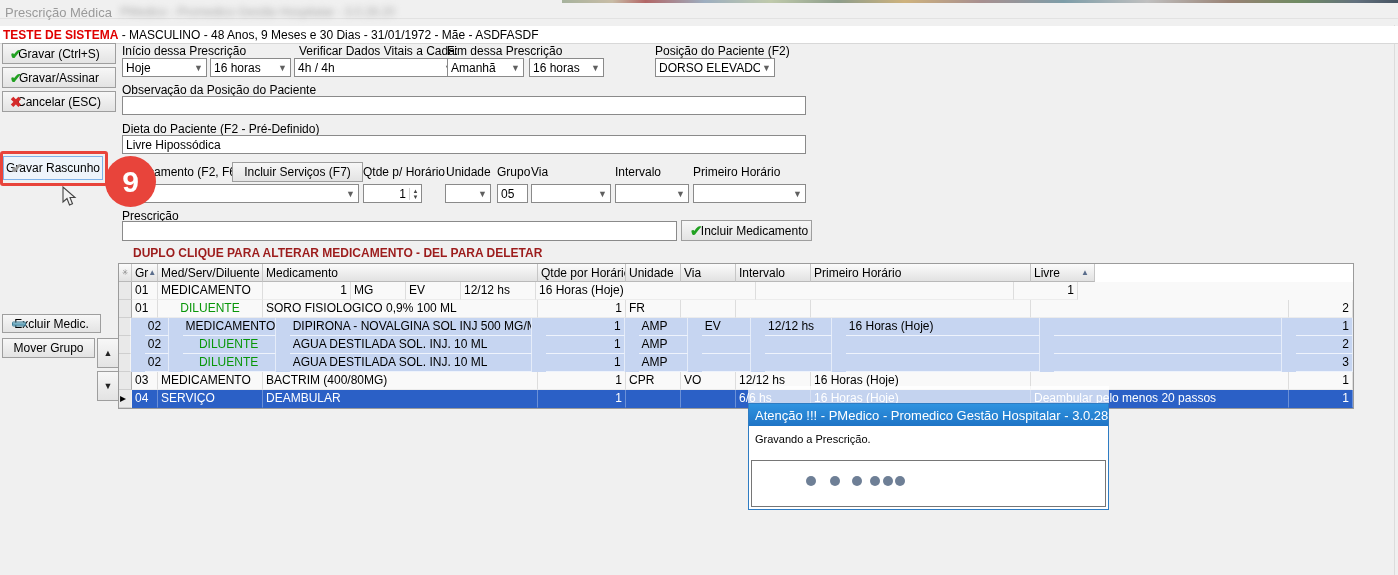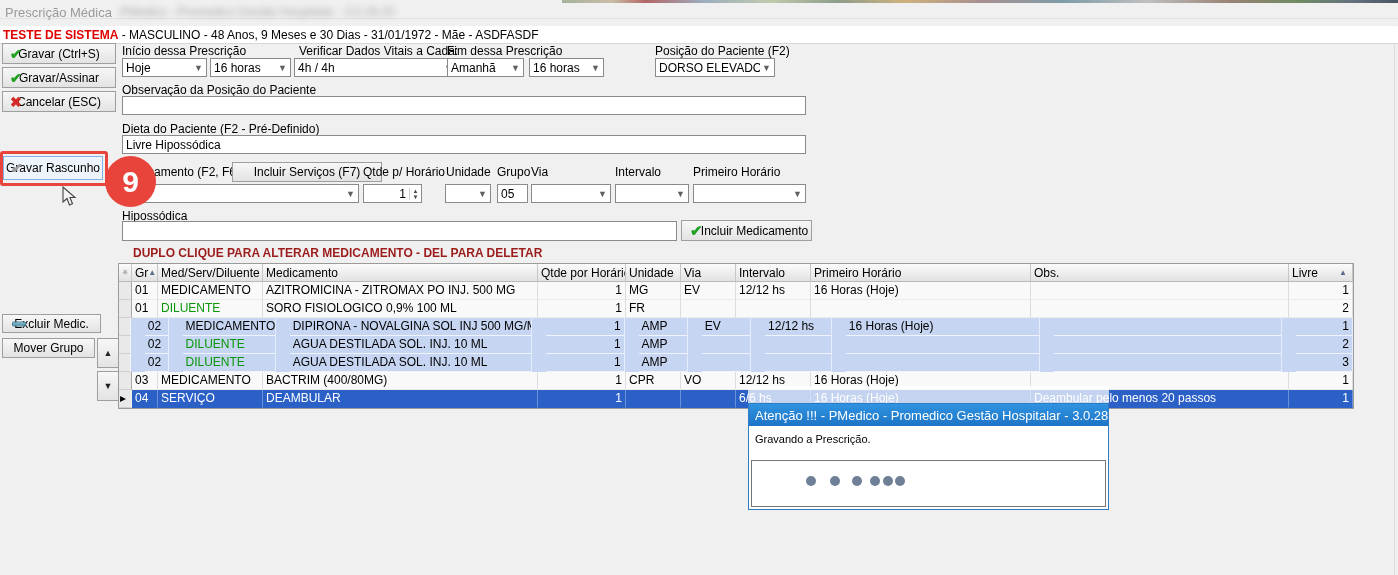--- a/index.html
+++ b/index.html
@@ -49,21 +49,21 @@
   .hcell { height:18px; background:linear-gradient(#fbfbfb,#e2e2e2); border-right:1px solid #c6c6c6; border-bottom:1px solid #b9b9b9;
     display:flex; align-items:center; padding:0 3px; overflow:hidden; white-space:nowrap; }
   .hcell .sort { margin-left:auto; margin-right:2px; font-size:8px; color:#5a6d8c; }
   .hcell.ind { justify-content:center; color:#888; font-size:8px; padding:0; }
   .tcell { height:18px; line-height:17px; padding:0 3px; overflow:hidden; white-space:nowrap; border-right:1px solid rgba(125,125,125,.22); }
   .trow.plain { background:#f9f9f9; } .trow.plain .tcell { border-bottom:1px solid #ececec; }
   .trow.alt { background:#c6d5f1;gap:14px; } .trow.alt .tcell { border-bottom:1px solid #eef3fc; border-right:1px solid rgba(255,255,255,.55); }
   .trow.selected { background:#2b60c6; color:#fff; } .trow.selected .tcell { border-right:1px solid rgba(255,255,255,.3); border-bottom:1px solid #2b60c6; }
   .tcell.ind { background:#e9e9e9; border-right:1px solid #a8a8a8; border-bottom:1px solid #cfcfcf !important; color:#000; padding:0 1px; line-height:16px; }
   .tcell.num { text-align:right; }
-  .tcell.green { color:#089608; }
+  .tcell.green { color:#089608;text-align:center; }
   
   #dialog-haze { position:absolute; left:748px; top:386px; width:361px; height:17px; background:rgba(255,255,255,.72); z-index:19; }
   #dialog { position:absolute; left:748px; top:403px; width:361px; height:107px; background:#fff; border:1px solid #2e7cc3; z-index:20; }
   #dialog-title { height:22px; background:linear-gradient(#2f93e0,#1e74c6); color:#fff; font-size:13px; display:flex; align-items:center; padding:0 6px; white-space:nowrap; overflow:hidden; }
   #dialog-msg { position:absolute; left:6px; top:29px; font-size:11px; }
   #progress-box { position:absolute; left:2px; top:56px; width:355px; height:47px; background:#fff; border:1px solid #767676; }
   .dot { position:absolute; top:15px; width:10px; height:10px; border-radius:50%; background:#6e7f96; }
   
   .minus-ic { position:absolute; left:9px; top:50%; transform:translateY(-50%); width:14px; height:5px; border-radius:1px;
     background:linear-gradient(#8fc0d0,#4f93ad); border:1px solid #3d7d96; }
@@ -152,21 +152,21 @@
     <span class="combo-text">DORSO ELEVADO 30 G</span>
     <span class="combo-arrow">▼</span>
   </div>
 
   <span class="lbl" style="left:122px;top:83px">Observação da Posição do Paciente</span>
   <input class="tbox" style="left: 122px; top: 96px; width: 684px;" value="">
   <span class="lbl" style="left:122px;top:122px">Dieta do Paciente (F2 - Pré-Definido)</span>
   <input class="tbox" style="left: 122px; top: 135px; width: 684px;" value="Livre Hipossódica">
 
   <span class="lbl" style="left:122px;top:165px">Medicamento (F2, F6)</span>
-  <div class="push-btn" style="left:232px;top:162px;width:150px;height:20px">
+  <div class="push-btn" style="left:232px;top:162px;width:131px;height:20px">
     <span>Incluir Serviços (F7)</span>
   </div>
   <span class="lbl" style="left:363px;top:165px">Qtde p/ Horário</span>
   <span class="lbl" style="left:446px;top:165px">Unidade</span>
   <span class="lbl" style="left:497px;top:165px">Grupo</span>
   <span class="lbl" style="left:531px;top:165px">Via</span>
   <span class="lbl" style="left:615px;top:165px">Intervalo</span>
   <span class="lbl" style="left:693px;top:165px">Primeiro Horário</span>
 
   <div class="combo" style="left:122px;top:184px;width:237px">
@@ -188,21 +188,21 @@
   </div>
   <div class="combo" style="left:615px;top:184px;width:74px">
     <span class="combo-text"></span>
     <span class="combo-arrow">▼</span>
   </div>
   <div class="combo" style="left:693px;top:184px;width:113px">
     <span class="combo-text"></span>
     <span class="combo-arrow">▼</span>
   </div>
 
-  <span class="lbl" style="left:122px;top:209px">Hipossódica</span>
+  <span class="lbl" style="left:122px;top:209px">Prescrição</span>
   <input class="tbox" style="left: 122px; top: 221px; width: 555px; height: 20px;" value="">
   <div class="push-btn" style="left:681px;top:220px;width:131px;height:21px">
     <span class="ic-green" style="position:absolute;left:8px;font-size:15px;font-weight:bold">✔</span>
     <span style="padding-left:16px">Incluir Medicamento</span>
   </div>
 
   <span id="caption">DUPLO CLIQUE PARA ALTERAR MEDICAMENTO - DEL PARA DELETAR</span>
 
   <div id="grid">
     <div class="thead" id="grid-head">
@@ -225,34 +225,30 @@
         </div>
         <div class="hcell" style="width: 55px;">
           <span>Via</span>
         </div>
         <div class="hcell" style="width: 75px;">
           <span>Intervalo</span>
         </div>
         <div class="hcell" style="width: 220px;">
           <span>Primeiro Horário</span>
         </div>
-        <div class="hcell" style="width: 258px;">
-          <span>Obs.</span>
-        </div>
         <div class="hcell" style="width: 64px;">
           <span>Livre</span>
           <span class="sort">▲</span>
         </div>
       </div>
     <div id="grid-body">
         <div class="trow plain">
           <div class="tcell ind" style="width: 13px;"></div>
           <div class="tcell c-gr" style="width: 26px;">01</div>
           <div class="tcell c-tipo" style="width: 105px;">MEDICAMENTO</div>
-          <div class="tcell c-med" style="width: 275px;">AZITROMICINA - ZITROMAX PO INJ. 500 MG</div>
           <div class="tcell c-qtde num" style="width: 88px;">1</div>
           <div class="tcell c-unidade" style="width: 55px;">MG</div>
           <div class="tcell c-via" style="width: 55px;">EV</div>
           <div class="tcell c-intervalo" style="width: 75px;">12/12 hs</div>
           <div class="tcell c-primeiro" style="width: 220px;">16 Horas (Hoje)</div>
           <div class="tcell c-obs" style="width: 258px;"></div>
           <div class="tcell c-ordem num" style="width: 64px;">1</div>
         </div>
         <div class="trow plain">
           <div class="tcell ind" style="width: 13px;"></div>

